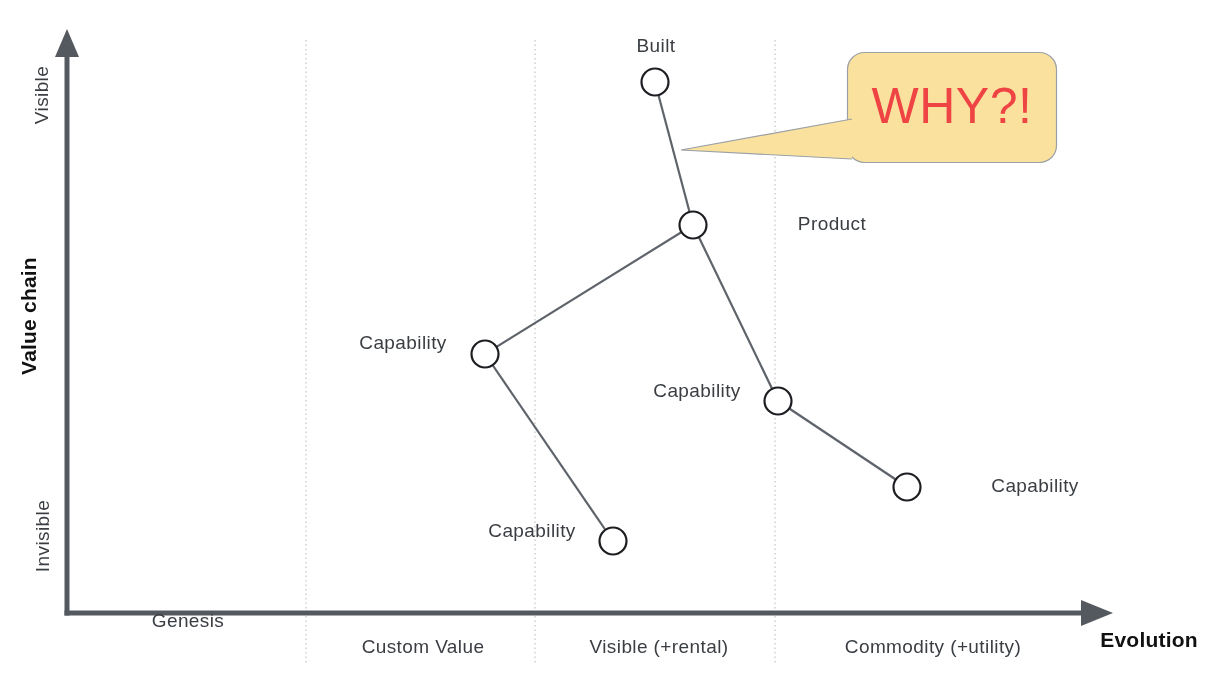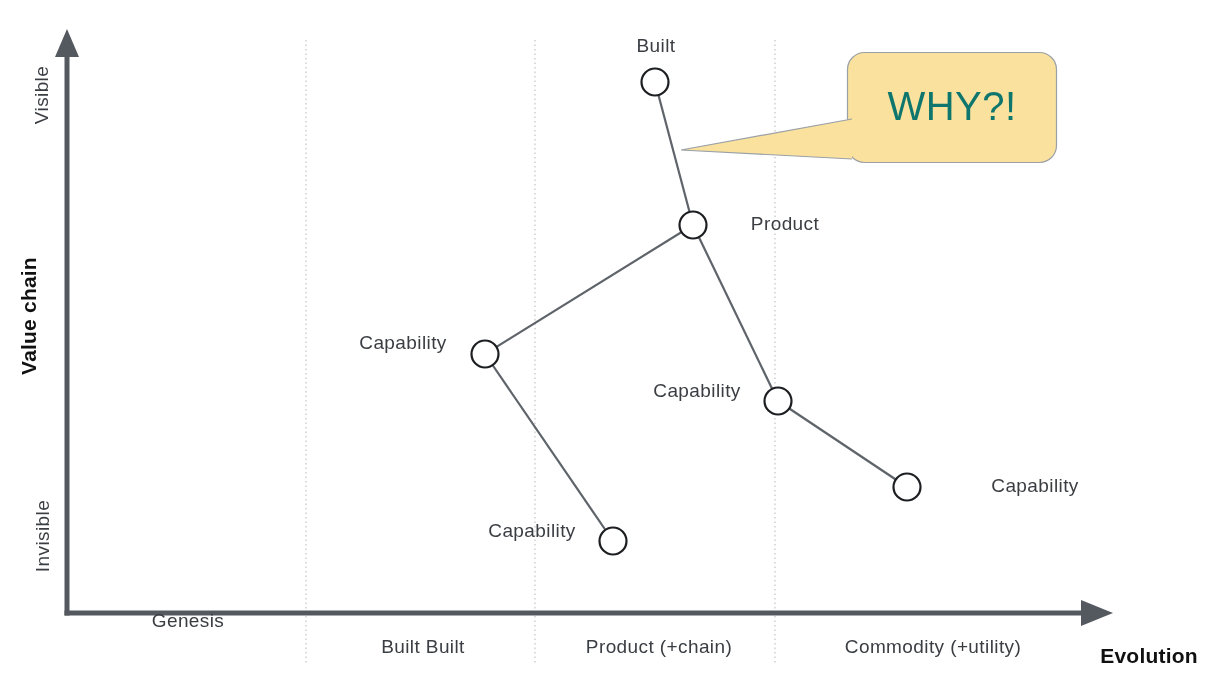--- a/index.html
+++ b/index.html
@@ -46,22 +46,22 @@
     font-weight:700;
     color:var(--title-color);
     letter-spacing:0.2px;
     white-space:nowrap;
   }
   .axis-title.rotated{transform:translate(-50%,-50%) rotate(-90deg);}
   #callout-text{
     position:absolute;
     left:952px;top:106px;
     transform:translate(-50%,-50%);
-    font-size:40px;
-    color:#0f766e;
+    font-size:50px;
+    color:#ef4444;
     letter-spacing:0.5px;
     white-space:nowrap;
   }
 </style>
 </head>
 <body>
 
 <div id="stage">
 
   <svg id="map-svg" viewBox="0 0 1219 681" xmlns="http://www.w3.org/2000/svg">
@@ -96,28 +96,28 @@
     <path class="bubble-tail" d="M 852 119 L 681 150 L 852 159"></path>
   </svg>
 
   <div id="labels">
 
     <div class="map-label rotated" style="left:42px;top:95px;">Visible</div>
     <div class="map-label rotated" style="left:43px;top:536px;">Invisible</div>
     <div class="axis-title rotated" style="left:29px;top:316px;">Value chain</div>
 
     <div class="map-label" style="left:172px;top:621px;margin-left:16px;">Genesis</div>
-    <div class="map-label" style="left:423px;top:647px;">Built Built</div>
-    <div class="map-label" style="left:659px;top:647px;">Product (+chain)</div>
+    <div class="map-label" style="left:423px;top:647px;">Custom Value</div>
+    <div class="map-label" style="left:659px;top:647px;">Visible (+rental)</div>
     <div class="map-label" style="left:926px;top:647px;margin-left:7px;">Commodity (+utility)</div>
 
-    <div class="axis-title" style="left:1149px;top:656px;text-align:center;">Evolution</div>
+    <div class="axis-title" style="left:1149px;top:640px;text-align:center;">Evolution</div>
 
     <div id="callout-text">WHY?!</div>
   <div class="map-label" style="left: 656px; top: 46px;">Built</div>
-      <div class="map-label" style="left: 785px; top: 224px; text-align: right;">Product</div>
+      <div class="map-label" style="left: 832px; top: 224px; text-align: right;">Product</div>
       <div class="map-label" style="left: 403px; top: 343px;">Capability</div>
       <div class="map-label" style="left: 697px; top: 391px;">Capability</div>
       <div class="map-label" style="left: 1035px; top: 486px;">Capability</div>
       <div class="map-label" style="left: 532px; top: 531px;">Capability</div>
     </div>
 
 </div>
 
 </body></html>

